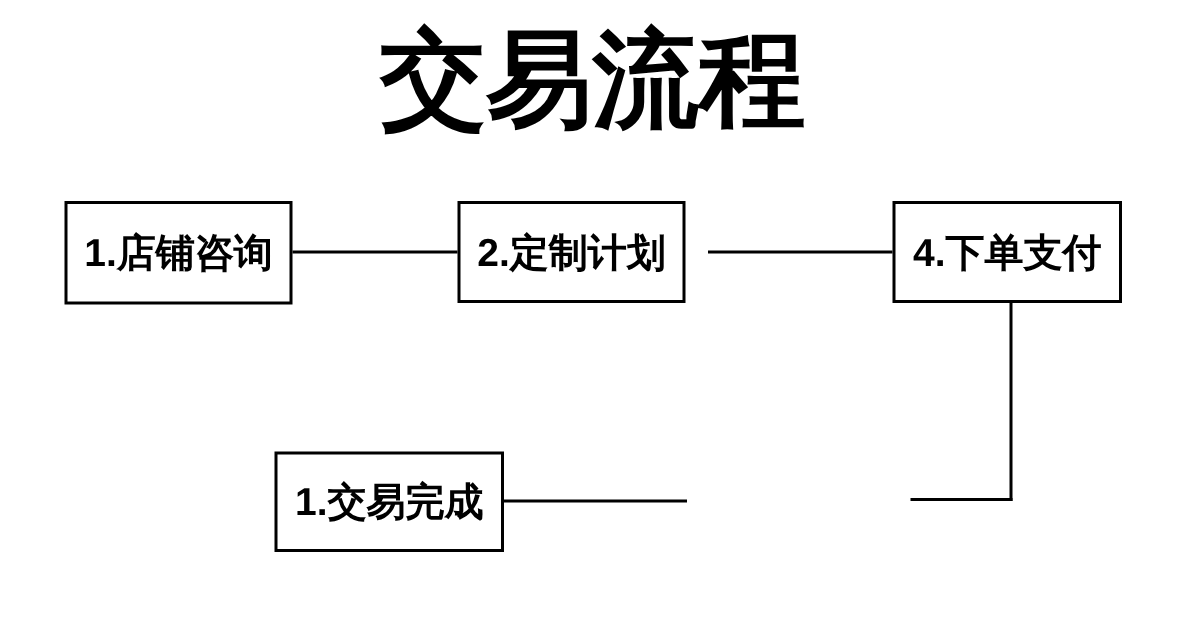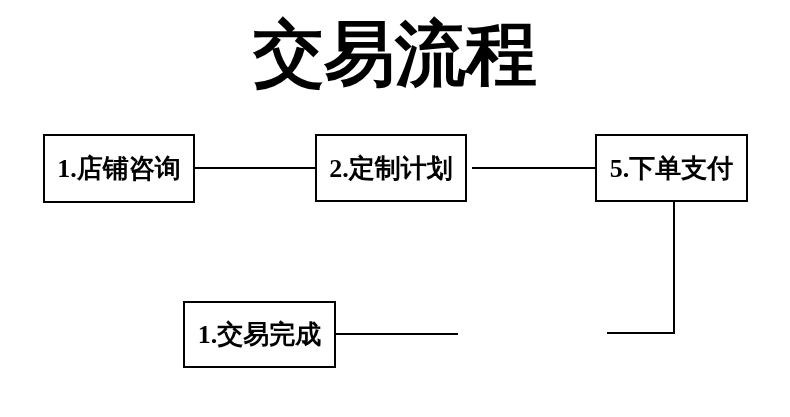--- a/index.html
+++ b/index.html
@@ -6,21 +6,21 @@
     margin: 0;
     padding: 0;
     background: #ffffff;
   }
   .canvas {
     position: relative;
     width: 790px;
     height: 373px;
     background: #ffffff;
     overflow: hidden;
-    font-family: Liberation Serif, serif;
+    font-family: Liberation Sans, sans-serif;
     color: #000000;
   }
   .title {
     position: absolute;
     top: 6px;
     left: 0;
     width: 790px;
     height: 96px;
     line-height: 96px;
     text-align: center;
@@ -43,21 +43,21 @@
     white-space: nowrap;
     z-index: 2;
   }
   .connector {
     position: absolute;
     background: #000000;
     z-index: 1;
   }
   
   .b1 { left: 43px;  top: 134px; width: 152px; height: 69px; }
-  .b2 { left: 315px; top: 134px; width: 152px; height: 68px; }
+  .b2 { left: 305px; top: 134px; width: 152px; height: 68px; }
   .b3 { left: 595px; top: 134px; width: 153px; height: 68px; }
   .b4 { left: 457px; top: 302px; width: 152px; height: 66px; }
   .b5 { left: 183px; top: 301px; width: 153px; height: 67px; }
   
   .c12   { left: 194px; top: 167px; width: 128px; height: 2px; }
   .c23   { left: 472px; top: 167px; width: 124px; height: 2px; }
   .c3d   { left: 673px; top: 201px; width: 2px;  height: 133px; }
   .c34   { left: 607px; top: 332px; width: 68px;  height: 2px; }
   .c45   { left: 335px; top: 333px; width: 123px; height: 2px; }
 </style>
@@ -76,21 +76,21 @@
 
   <div class="step-box b1">
     <span>1.店铺咨询</span>
   </div>
 
   <div class="step-box b2">
     <span>2.定制计划</span>
   </div>
 
   <div class="step-box b3">
-    <span>5.下单支付</span>
+    <span>4.下单支付</span>
   </div>
 
 
   <div class="step-box b5">
     <span>1.交易完成</span>
   </div>
 
 </div>
 
 </body></html>

